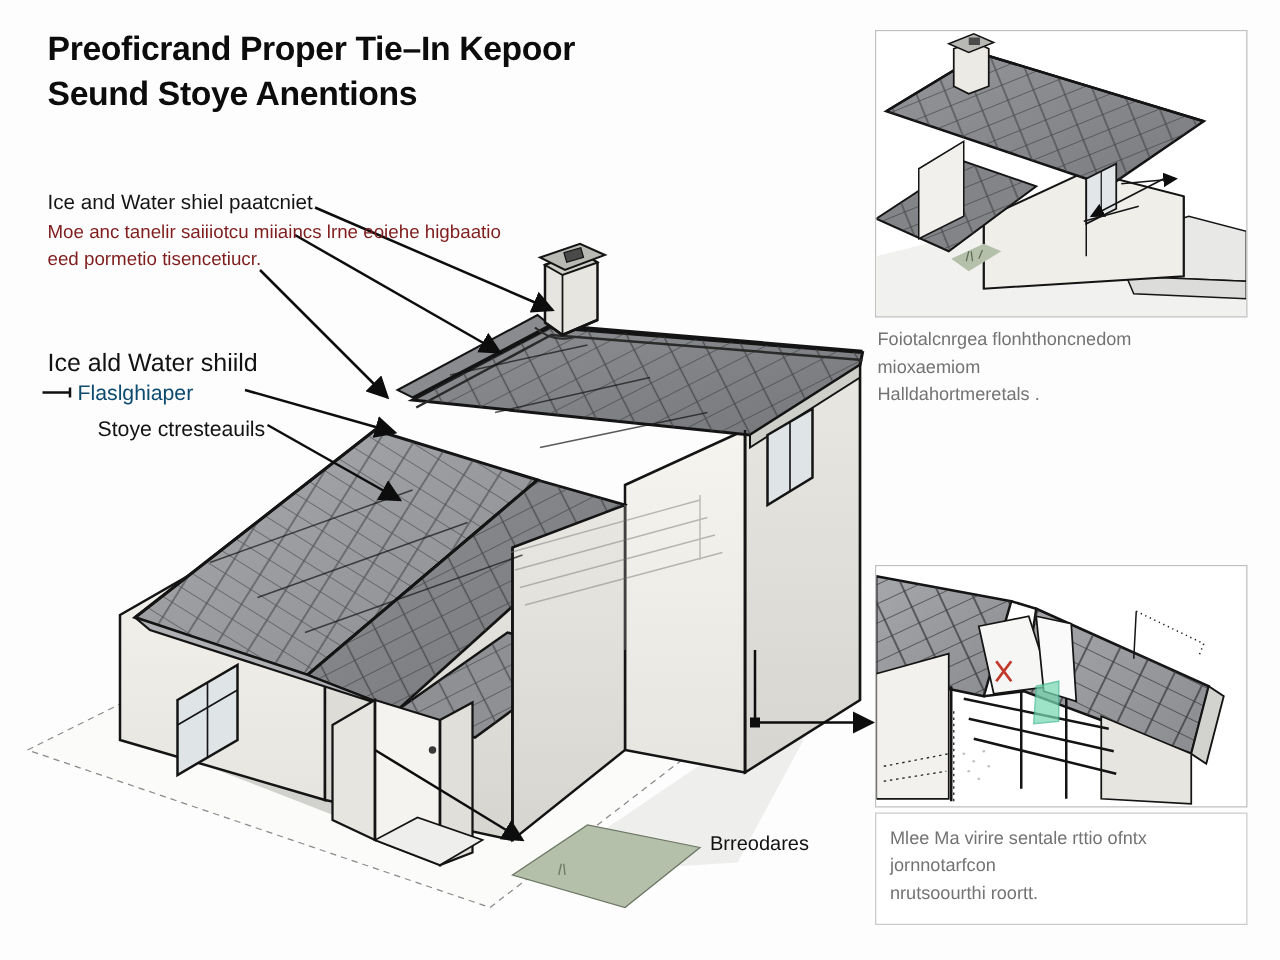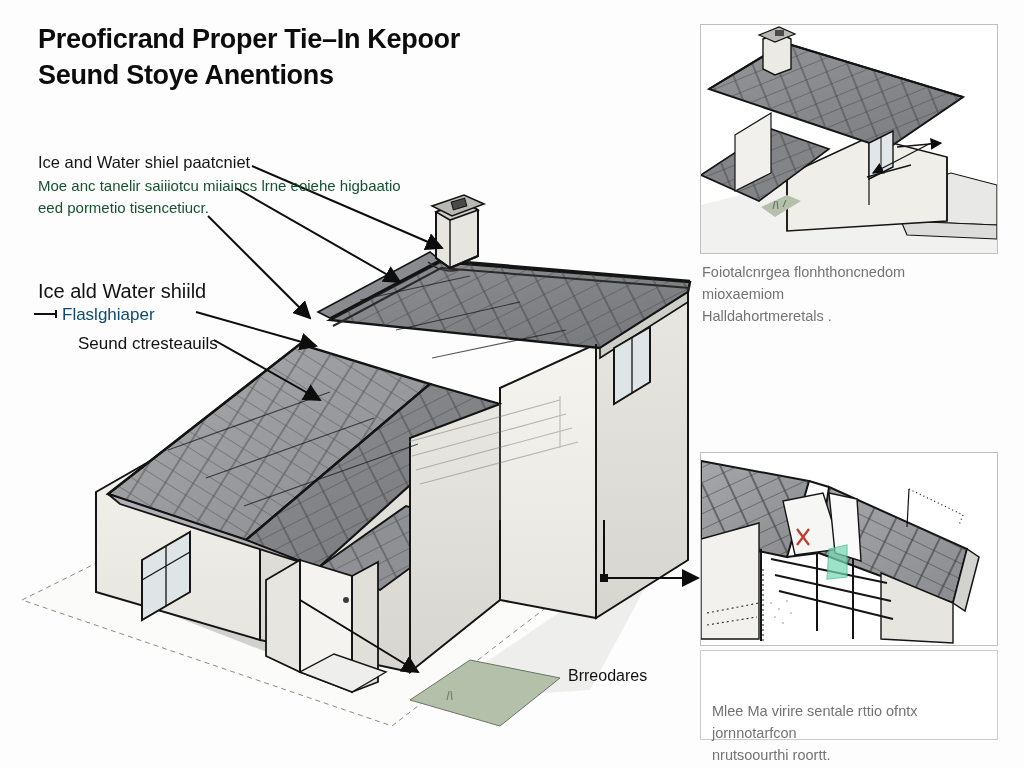--- a/index.html
+++ b/index.html
@@ -39,21 +39,21 @@
     color: #141414;
   }
   .callout-head {
     font-size: 16.5px;
     line-height: 1.5;
     color: #151515;
   }
   .callout-body {
     font-size: 15px;
     line-height: 1.48;
-    color: #14532d;
+    color: #7f1d1d;
     white-space: pre-line;
   }
 
   #note-iws {
     left: 38px;
     top: 118px;
     width: 500px;
     margin-top: 32px;
   }
   #label-iws2 {
@@ -143,21 +143,20 @@
     top: 650px;
     width: 296px;
     height: 88px;
     border: 1px solid #cbcbcb;
     background: #ffffff;
   }
   #caption-bottom {
     left: 712px;
     top: 661px;
     width: 278px;
-    margin-top: 40px;
   }
 
   
   svg.layer {
     position: absolute;
     left: 0;
     top: 0;
     width: 1024px;
     height: 768px;
     pointer-events: none;
@@ -330,21 +329,21 @@
 
   <div class="callout-block" id="note-iws">
     <div class="callout-head">Ice and Water shiel paatcniet</div>
     <div class="callout-body">Moe anc tanelir saiiiotcu miiaincs lrne eoiehe higbaatio
 eed pormetio tisencetiucr.</div>
   </div>
 
   <div id="label-iws2">Ice ald Water shiild</div>
   <div class="dash-marker"></div>
   <div id="label-flash">Flaslghiaper</div>
-  <div id="label-details">Seund ctresteauils</div>
+  <div id="label-details">Stoye ctresteauils</div>
   <div id="label-boundaries">Brreodares</div>
 
   <div class="panel" id="panel-top">
     <svg class="pnl-svg" width="296" height="228" viewBox="0 0 296 228">
       <defs>
         <pattern id="pShA" width="22" height="13" patternUnits="userSpaceOnUse" patternTransform="rotate(-22)">
           <path d="M0 13 H22 M11 0 V13" stroke="#3a3b3d" stroke-width="1" opacity="0.8"></path>
         </pattern>
         <linearGradient id="pRoof" x1="0" y1="0" x2="1" y2="1">
           <stop offset="0%" stop-color="#95969a"></stop>

